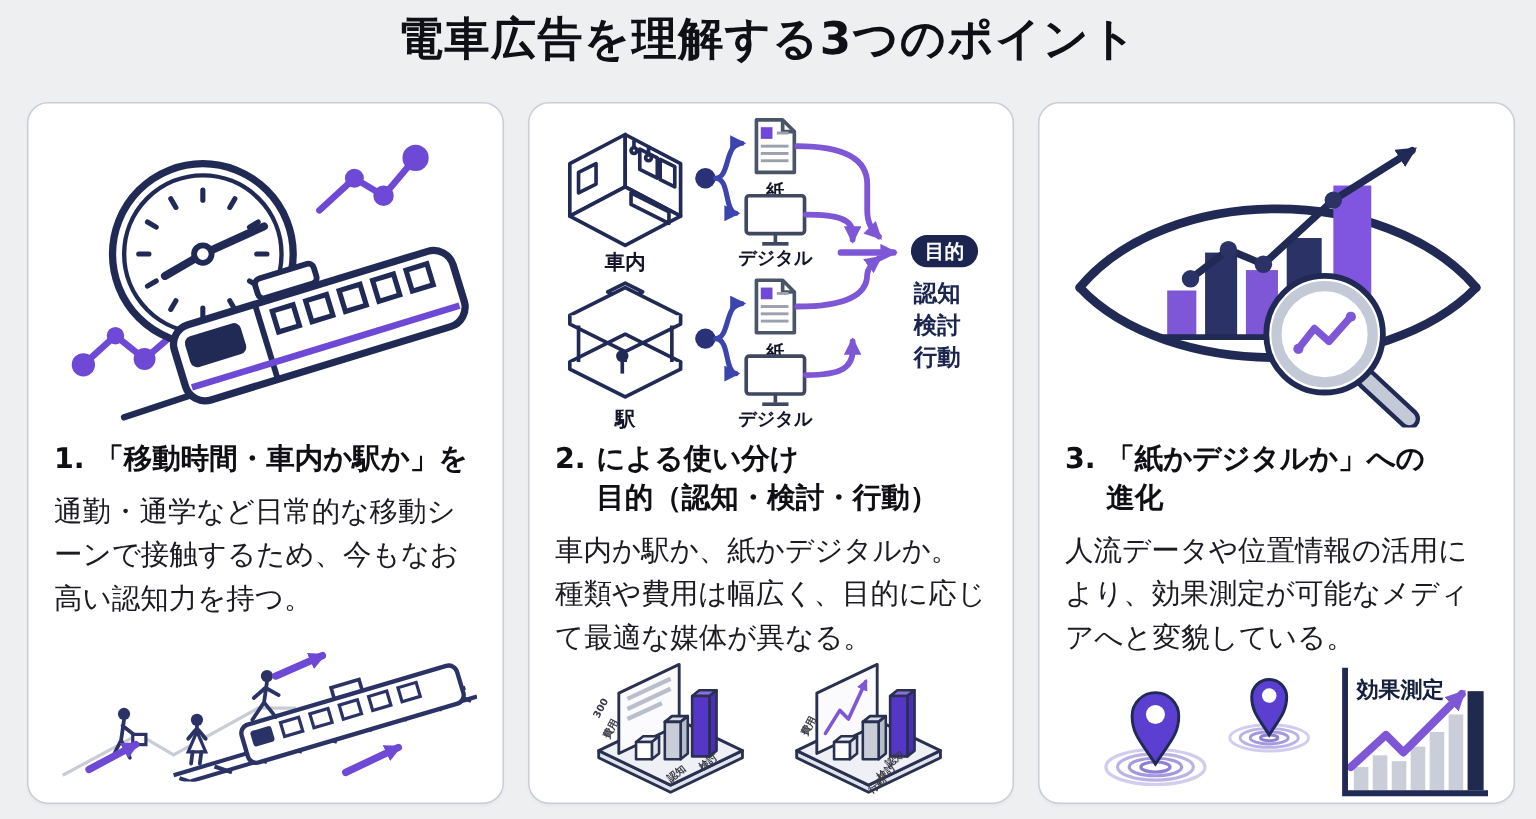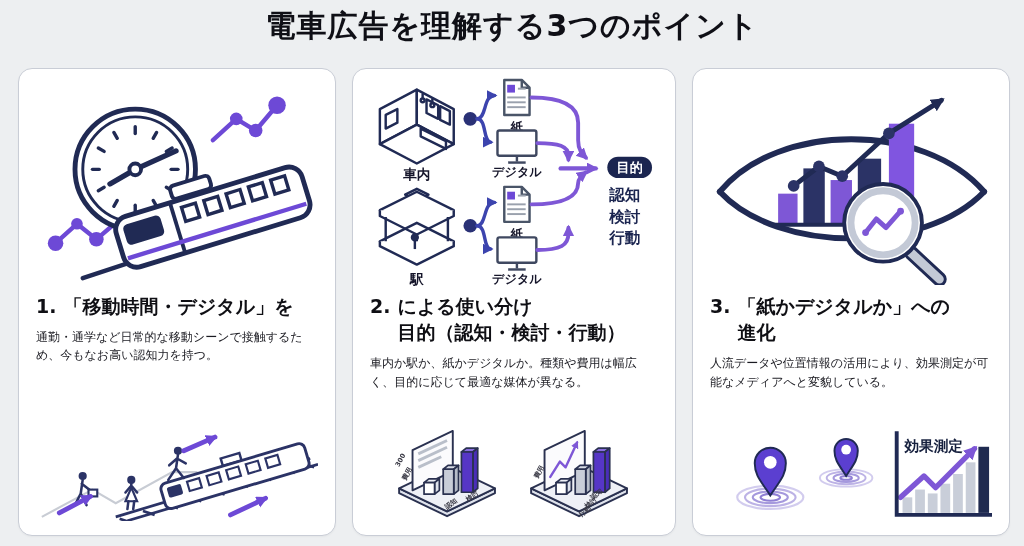--- a/index.html
+++ b/index.html
@@ -7,21 +7,21 @@
   .page{position:relative;width:1024px;height:546px;background:#edeff1;overflow:hidden;}
   .title{position:absolute;top:6px;left:0;right:0;text-align:center;font-size:30px;font-weight:bold;
          color:#0f0f16;letter-spacing:1px;margin:0;}
   .cards{position:absolute;top:68px;left:18px;right:18px;bottom:10px;display:flex;gap:16px;}
   .card{flex:1;background:#ffffff;border:1.5px solid #c9cdd6;border-radius:14px;box-sizing:border-box;
         padding:10px 17px 14px 17px;display:flex;flex-direction:column;box-shadow:0 1px 2px rgba(0,0,0,.04);}
   .illu{height:206px;display:flex;align-items:center;justify-content:center;}
   .heading{display:flex;margin:8px 0 0 0;font-size:19px;font-weight:bold;color:#0f0f14;line-height:1.38;}
   .heading .num{margin-right:7px;flex:none;}
   .hl{display:block;}
-  .body{margin:9px 0 0 0;font-size:12px;line-height:1.52;color:#1b1b22;font-family:Liberation Serif, serif;}
+  .body{margin:9px 0 0 0;font-size:19px;line-height:1.52;color:#1b1b22;font-family:Liberation Serif, serif;}
   .bottom-illu{margin-top:auto;display:flex;align-items:flex-end;justify-content:flex-start;}
   .mini-charts{margin-top:auto;display:flex;justify-content:center;gap:14px;align-items:flex-end;}
   svg{display:block;}
   svg text{font-family:inherit;}
   .lbl{font-size:14px;font-weight:bold;fill:#15152a;}
   .lbl-s{font-size:12.5px;font-weight:bold;fill:#15152a;}
   .goal{font-size:16px;font-weight:bold;fill:#1b2550;}
   .badge-t{font-size:13.5px;font-weight:bold;fill:#ffffff;}
   .tiny{font-size:7px;fill:#3a3a46;font-weight:bold;}
   .fx{font-size:15px;font-weight:bold;fill:#16203e;}
@@ -84,21 +84,21 @@
               <rect x="252" y="126" width="15" height="15"></rect>
             </g>
             <line x1="88" y1="160" x2="280" y2="160" stroke="#6d49d6" stroke-width="4.5"></line>
             <rect x="150" y="102" width="42" height="14" rx="4" fill="#ffffff" stroke="#202a54" stroke-width="4"></rect>
           </g>
         </svg>
       </div>
       <h2 class="heading">
         <span class="num">1.</span>
         <span>
-          <span class="hl">「移動時間・デジタル」を</span>
+          <span class="hl">「移動時間・車内か駅か」を</span>
         </span>
       </h2>
       <p class="body">通勤・通学など日常的な移動シーンで接触するため、今もなお高い認知力を持つ。</p>
       <div class="bottom-illu">
         <svg width="282" height="90" viewBox="0 0 290 92">
           <defs>
             <marker id="a-p1" markerUnits="userSpaceOnUse" markerWidth="14" markerHeight="14" refX="9" refY="6" orient="auto">
               <path d="M0,0 L12,6 L0,12 Z" fill="#6d49d6"></path>
             </marker>
           </defs>

